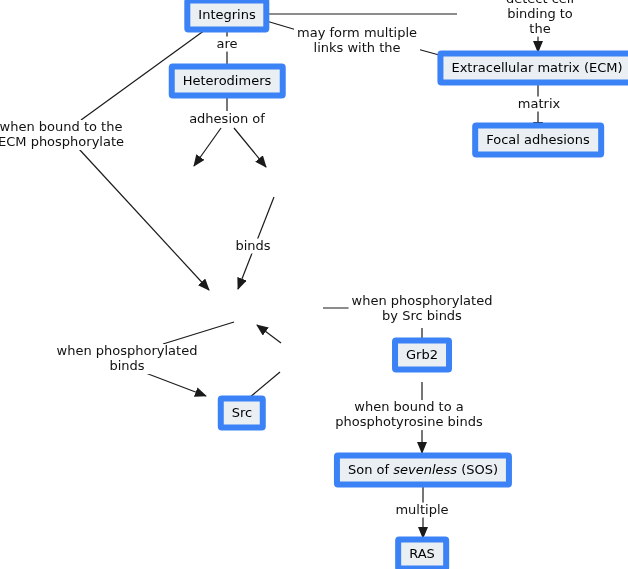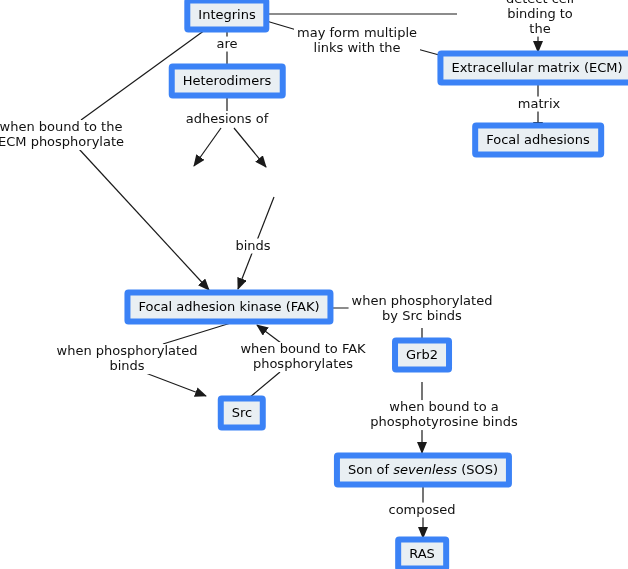--- a/index.html
+++ b/index.html
@@ -63,41 +63,38 @@
     <line x1="422" y1="328" x2="422" y2="352" marker-end="url(#arrow)"></line>
     <line x1="422" y1="382" x2="422" y2="453" marker-end="url(#arrow)"></line>
     <line x1="423" y1="483" x2="423" y2="538" marker-end="url(#arrow)"></line>
     <line x1="234" y1="322" x2="163" y2="344"></line>
     <line x1="143" y1="372" x2="206" y2="396" marker-end="url(#arrow)"></line>
     <line x1="249" y1="398" x2="280" y2="372"></line>
     <line x1="281" y1="343" x2="257" y2="325" marker-end="url(#arrow)"></line>
   </svg>
 
   <div class="label" style="left:227px;top:44px">are</div>
-  <div class="label" style="left:227px;top:119px">adhesions of</div>
+  <div class="label" style="left:227px;top:119px">adhesion of</div>
   <div class="label" style="left:253px;top:246px">binds</div>
   <div class="label" style="left:540px;top:14px">detect cell binding to the</div>
   <div class="label" style="left:357px;top:41px">may form multiple
 links with the</div>
   <div class="label" style="left:61px;top:135px">when bound to the
 ECM phosphorylate</div>
   <div class="label" style="left:539px;top:104px">matrix</div>
   <div class="label" style="left:127px;top:359px">when phosphorylated
 binds</div>
-  <div class="label" style="left:303px;top:357px">when bound to FAK
-phosphorylates</div>
   <div class="label" style="left:422px;top:309px">when phosphorylated
 by Src binds</div>
-  <div class="label" style="left:444px;top:415px">when bound to a
+  <div class="label" style="left:409px;top:415px">when bound to a
 phosphotyrosine binds</div>
-  <div class="label" style="left:422px;top:510px">composed</div>
+  <div class="label" style="left:422px;top:510px">multiple</div>
 
   <div class="node" style="left:227px;top:15px">Integrins</div>
   <div class="node" style="left:227px;top:81px">Heterodimers</div>
   <div class="node" style="left:537px;top:68px">Extracellular matrix (ECM)</div>
   <div class="node" style="left:538px;top:140px">Focal adhesions</div>
-  <div class="node" style="left:229px;top:307px">Focal adhesion kinase (FAK)</div>
   <div class="node" style="left:242px;top:413px">Src</div>
   <div class="node" style="left:422px;top:355px">Grb2</div>
   <div class="node" style="left:423px;top:470px"><span>Son of </span><span class="it">sevenless</span><span> (SOS)</span></div>
   <div class="node" style="left:422px;top:554px">RAS</div>
 
 </div>
 
 </body></html>

